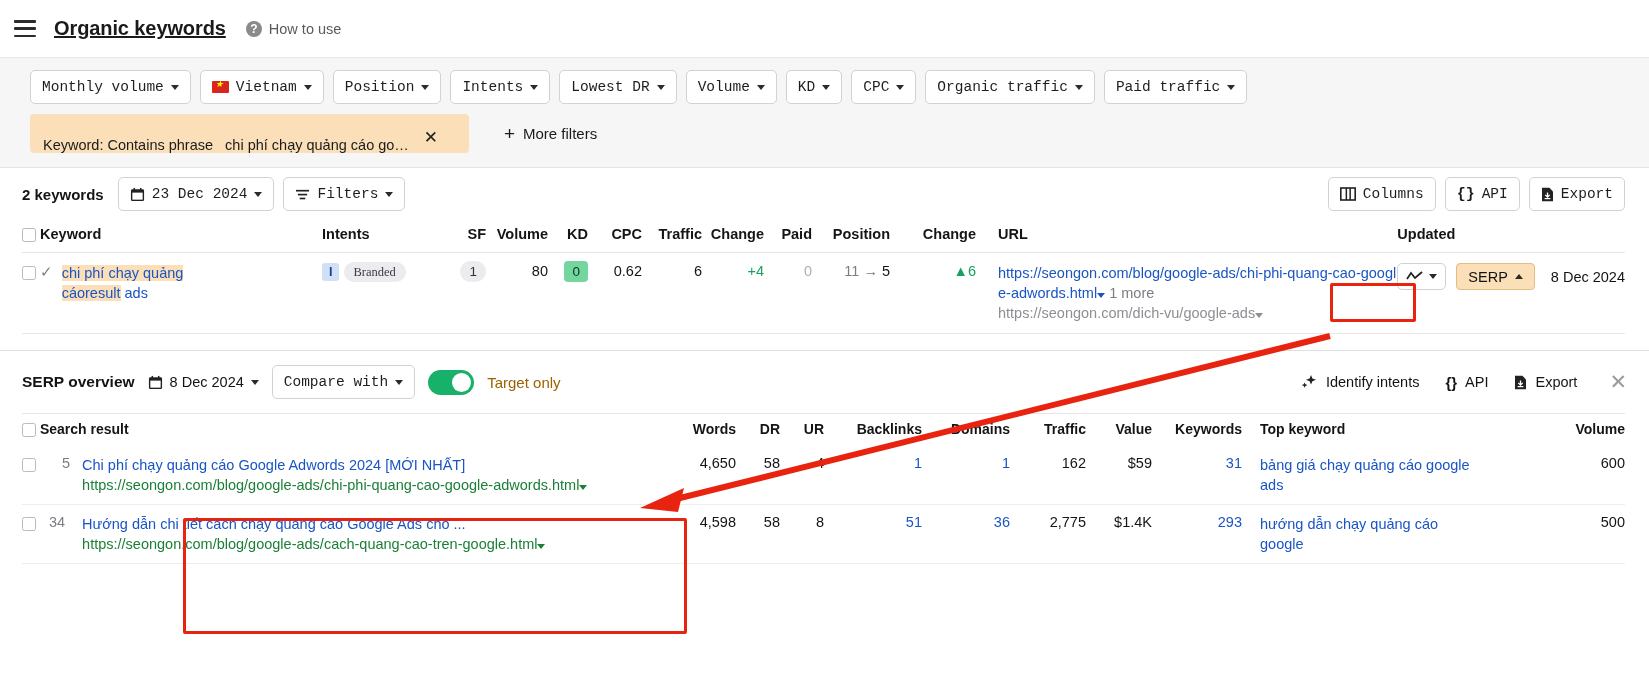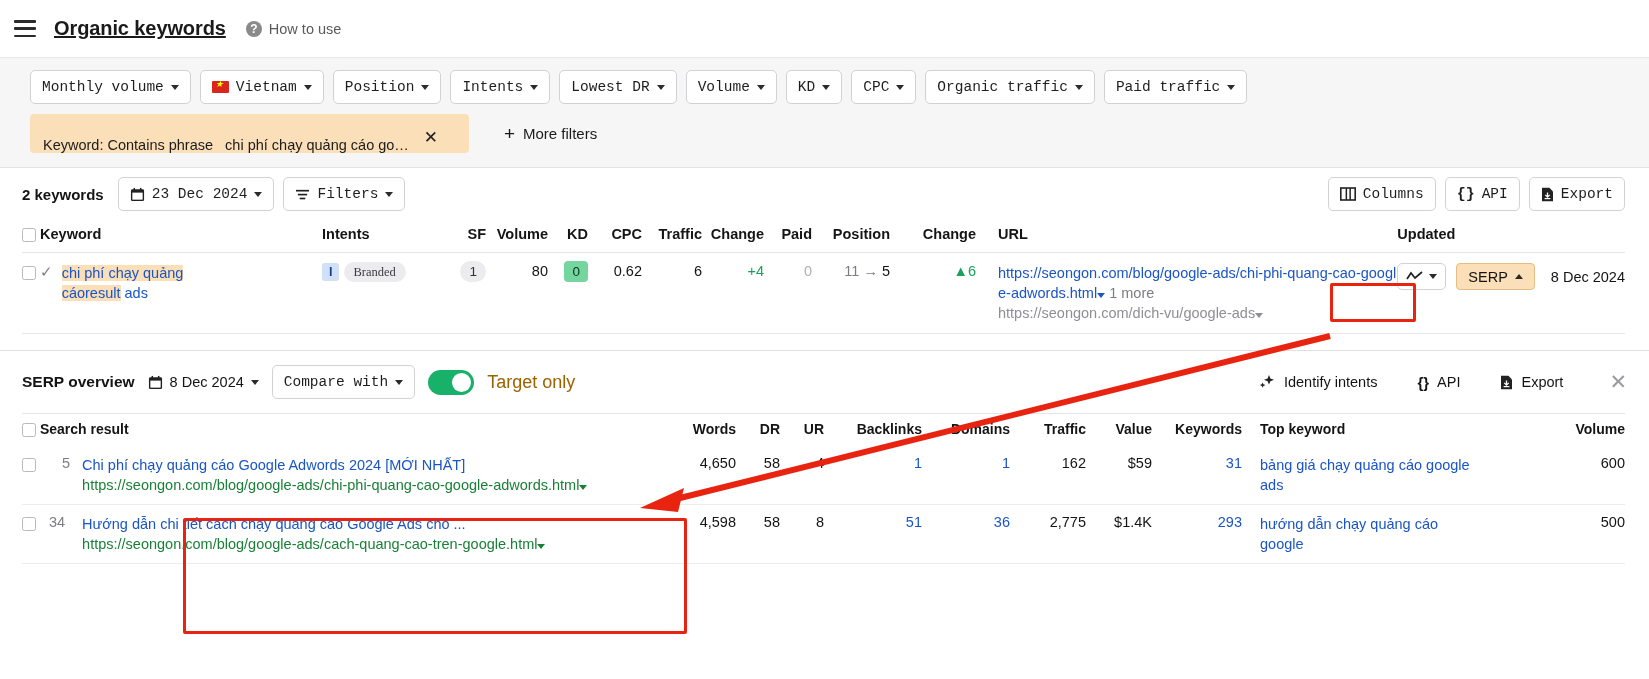--- a/index.html
+++ b/index.html
@@ -75,22 +75,22 @@
   .btn-sm { border:1px solid #d2d2d6; border-radius:5px; height:27px; display:inline-flex; align-items:center; gap:6px; padding:0 8px; background:#fff; cursor:pointer; }
   .serp-btn { background:#fbdfb8; border:1px solid #e3bd84; border-radius:4px; height:27px; display:inline-flex; align-items:center; gap:7px; padding:0 11px; font-size:14.5px; cursor:pointer; }
 
   
   .serp-panel { border-top:1px solid #e0e0e3; background:#fff; }
   .serp-head { display:flex; align-items:center; gap:13px; padding:14px 22px 14px 22px; }
   .serp-title { font-weight:bold; font-size:15.5px; }
   .datepick { display:flex; align-items:center; gap:7px; font-size:14.5px; cursor:pointer; }
   .toggle { width:46px;height:25px;border-radius:13px;background:#17b169;position:relative;cursor:pointer; }
   .toggle::after { content:""; position:absolute; right:3px; top:3px; width:19px;height:19px;border-radius:50%;background:#fff; }
-  .target-only { color:#9c6100; font-size:18px; }
-  .serp-head-right { margin-left:auto; display:flex; align-items:center; gap:40px; }
+  .target-only { color:#9c6100; font-size:15px; }
+  .serp-head-right { margin-left:auto; display:flex; align-items:center; gap:26px; }
   .hr-item { display:flex; align-items:center; gap:8px; font-size:14.5px; cursor:pointer; }
   .close-x { color:#9a9aa0; font-size:21px; cursor:pointer; margin-left:6px; }
 
   .serptable { font-size:14.5px; }
   .serptable thead th { font-size:14px; font-weight:bold; color:#151515; padding:7px 0 9px 0; border-top:1px solid #e6e6e8; text-align:right; white-space:nowrap; }
   .serptable thead th.l { text-align:left; }
   .serptable td { padding:9px 0; border-bottom:1px solid #ededf0; vertical-align:top; text-align:right; }
   .serptable td.l { text-align:left; }
   .res-title { color:#1a55c4; text-decoration:none; display:block; line-height:20px; cursor:pointer; }
   .res-url { color:#1a7f37; line-height:20px; }

